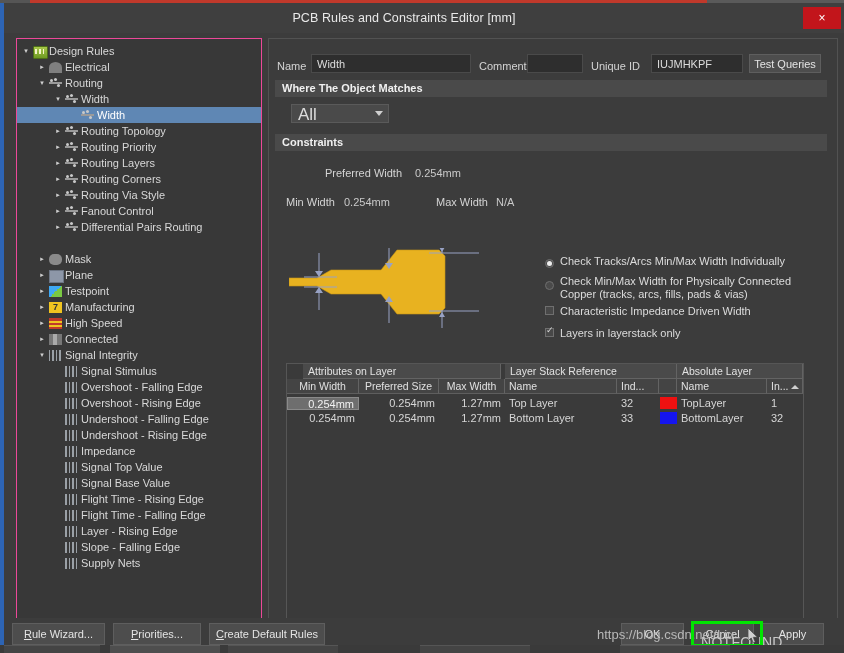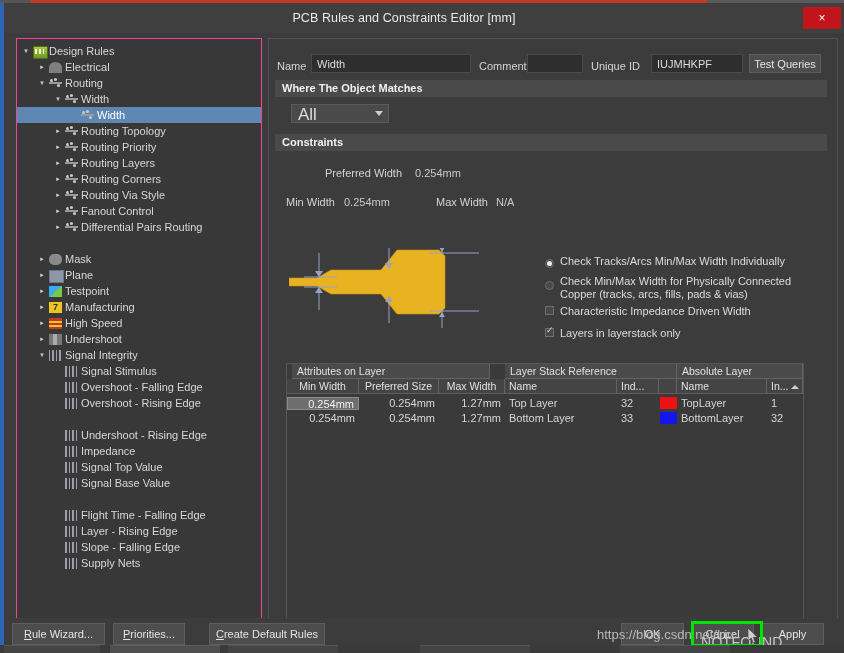--- a/index.html
+++ b/index.html
@@ -225,54 +225,62 @@
           <span class="lb" style="left: 48px;">Manufacturing</span>
         </div>
         <div class="tnode" style="top: 276px; position: absolute; left: 0px; width: 244px;">
           <span class="arr closed" style="left: 20px;"></span>
           <span class="ic ic-high" style="left: 32px;"></span>
           <span class="lb" style="left: 48px;">High Speed</span>
         </div>
         <div class="tnode" style="top: 292px; position: absolute; left: 0px; width: 244px;">
           <span class="arr closed" style="left: 20px;"></span>
           <span class="ic ic-place" style="left: 32px;"></span>
-          <span class="lb" style="left: 48px;">Undershoot</span>
+          <span class="lb" style="left: 48px;">Connected</span>
         </div>
         <div class="tnode" style="top: 308px; position: absolute; left: 0px; width: 244px;">
           <span class="arr open" style="left: 20px;"></span>
           <span class="ic ic-si" style="left: 32px;"></span>
           <span class="lb" style="left: 48px;">Signal Integrity</span>
         </div>
         <div class="tnode" style="top: 324px; position: absolute; left: 0px; width: 244px;">
           <span class="ic ic-si" style="left: 48px;"></span>
           <span class="lb" style="left: 64px;">Signal Stimulus</span>
         </div>
         <div class="tnode" style="top: 340px; position: absolute; left: 0px; width: 244px;">
           <span class="ic ic-si" style="left: 48px;"></span>
           <span class="lb" style="left: 64px;">Overshoot - Falling Edge</span>
         </div>
         <div class="tnode" style="top: 356px; position: absolute; left: 0px; width: 244px;">
           <span class="ic ic-si" style="left: 48px;"></span>
           <span class="lb" style="left: 64px;">Overshoot - Rising Edge</span>
         </div>
+        <div class="tnode" style="top: 372px; position: absolute; left: 0px; width: 244px;">
+          <span class="ic ic-si" style="left: 48px;"></span>
+          <span class="lb" style="left: 64px;">Undershoot - Falling Edge</span>
+        </div>
         <div class="tnode" style="top: 388px; position: absolute; left: 0px; width: 244px;">
           <span class="ic ic-si" style="left: 48px;"></span>
           <span class="lb" style="left: 64px;">Undershoot - Rising Edge</span>
         </div>
         <div class="tnode" style="top: 404px; position: absolute; left: 0px; width: 244px;">
           <span class="ic ic-si" style="left: 48px;"></span>
           <span class="lb" style="left: 64px;">Impedance</span>
         </div>
         <div class="tnode" style="top: 420px; position: absolute; left: 0px; width: 244px;">
           <span class="ic ic-si" style="left: 48px;"></span>
           <span class="lb" style="left: 64px;">Signal Top Value</span>
         </div>
         <div class="tnode" style="top: 436px; position: absolute; left: 0px; width: 244px;">
           <span class="ic ic-si" style="left: 48px;"></span>
           <span class="lb" style="left: 64px;">Signal Base Value</span>
+        </div>
+        <div class="tnode" style="top: 452px; position: absolute; left: 0px; width: 244px;">
+          <span class="ic ic-si" style="left: 48px;"></span>
+          <span class="lb" style="left: 64px;">Flight Time - Rising Edge</span>
         </div>
         <div class="tnode" style="top: 468px; position: absolute; left: 0px; width: 244px;">
           <span class="ic ic-si" style="left: 48px;"></span>
           <span class="lb" style="left: 64px;">Flight Time - Falling Edge</span>
         </div>
         <div class="tnode" style="top: 484px; position: absolute; left: 0px; width: 244px;">
           <span class="ic ic-si" style="left: 48px;"></span>
           <span class="lb" style="left: 64px;">Layer - Rising Edge</span>
         </div>
         <div class="tnode" style="top: 516px; position: absolute; left: 0px; width: 244px;">
@@ -351,21 +359,21 @@
       <div class="opt" style="left:556px;top:255px;">Copper (tracks, arcs, fills, pads &amp; vias)</div>
 
       <div class="cbox" style="left:541px;top:273px;"></div>
       <div class="opt" style="left:556px;top:272px;">Characteristic Impedance Driven Width</div>
 
       <div class="cbox on" style="left:541px;top:295px;"></div>
       <div class="opt" style="left:556px;top:294px;">Layers in layerstack only</div>
     </div>
 
     <div class="table" id="layerTable">
-        <div class="tgrp" style="left: 5px; width: 198px;">Attributes on Layer</div>
+        <div class="tgrp" style="left: 16px; width: 198px;">Attributes on Layer</div>
         <div class="tgrp" style="left: 218px; width: 172px;">Layer Stack Reference</div>
         <div class="tgrp" style="left: 390px; width: 126px;">Absolute Layer</div>
         <div class="tcol" style="left: 0px; width: 72px; text-align: center;">Min Width</div>
         <div class="tcol" style="left: 72px; width: 80px; text-align: center;">Preferred Size</div>
         <div class="tcol" style="left: 152px; width: 66px; text-align: center;">Max Width</div>
         <div class="tcol" style="left: 218px; width: 112px; text-align: left;">Name</div>
         <div class="tcol" style="left: 330px; width: 42px; text-align: left;">Ind...</div>
         <div class="tcol" style="left: 372px; width: 18px; text-align: left;"></div>
         <div class="tcol" style="left: 390px; width: 90px; text-align: left;">Name</div>
         <div class="tcol" style="left: 480px; width: 36px; text-align: left;">In...</div>
@@ -385,21 +393,21 @@
         <div class="cell" style="left: 330px; width: 42px; top: 48px;">33</div>
         <div class="swatch" style="left: 373px; top: 48px; background: rgb(21, 21, 238);"></div>
         <div class="cell" style="left: 390px; width: 90px; top: 48px;">BottomLayer</div>
         <div class="cell" style="left: 480px; width: 36px; top: 48px;">32</div>
       </div>
 
   </div>
 
   <div class="footer">
     <div class="btn" style="left:8px;top:5px;width:93px;height:22px;line-height:21px;"><span id="fbRule"><u>R</u>ule Wizard...</span></div>
-    <div class="btn" style="left:109px;top:5px;width:72px;height:22px;line-height:21px;"><span id="fbPrio"><u>P</u>riorities...</span></div>
+    <div class="btn" style="left:109px;top:5px;width:88px;height:22px;line-height:21px;"><span id="fbPrio"><u>P</u>riorities...</span></div>
     <div class="btn" style="left:205px;top:5px;width:116px;height:22px;line-height:21px;"><span id="fbDef"><u>C</u>reate Default Rules</span></div>
 
     <div class="btn" style="left:617px;top:5px;width:63px;height:22px;line-height:21px;">OK</div>
     <div class="btn" style="left:687px;top:5px;width:63px;height:22px;line-height:21px;">Cancel</div>
     <div class="btn" style="left:757px;top:5px;width:63px;height:22px;line-height:21px;">Apply</div>
 
     <div class="watermark" style="left:593px;top:9px;">https://blog.csdn.net/Liu</div>
     <div class="notfound" style="left:697px;top:16px;text-align:right;">NOTFOUND</div>
     <div class="greenbox" style="left:687px;top:3px;width:72px;height:26px;"></div>
 

